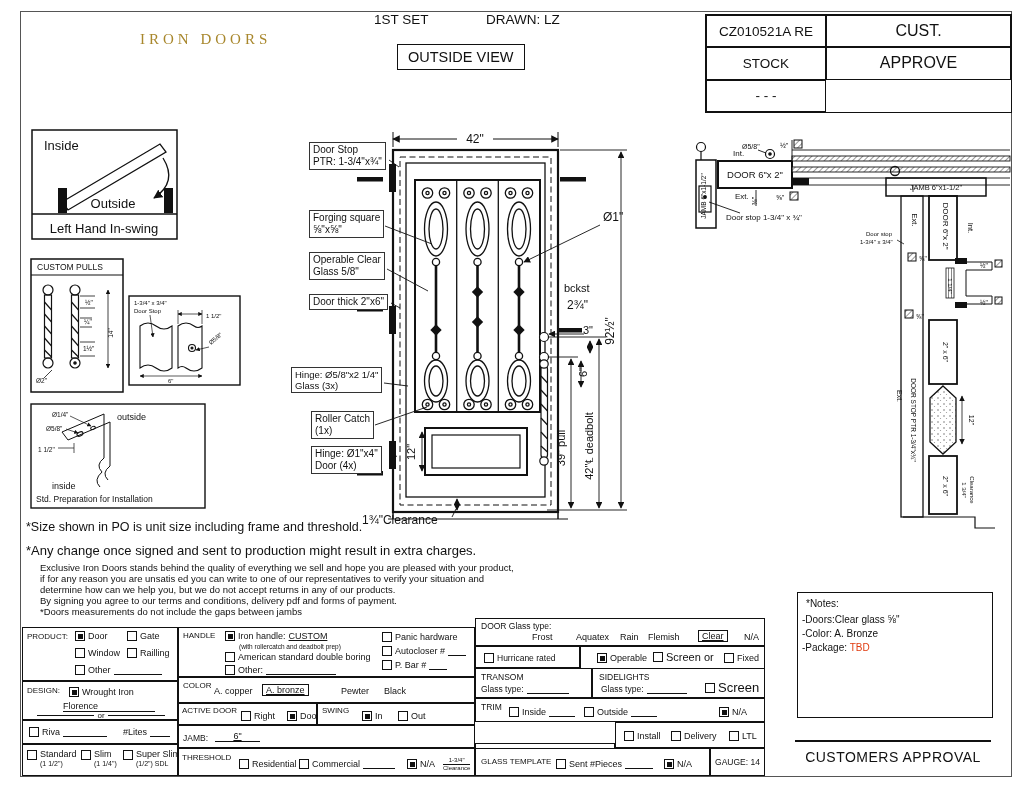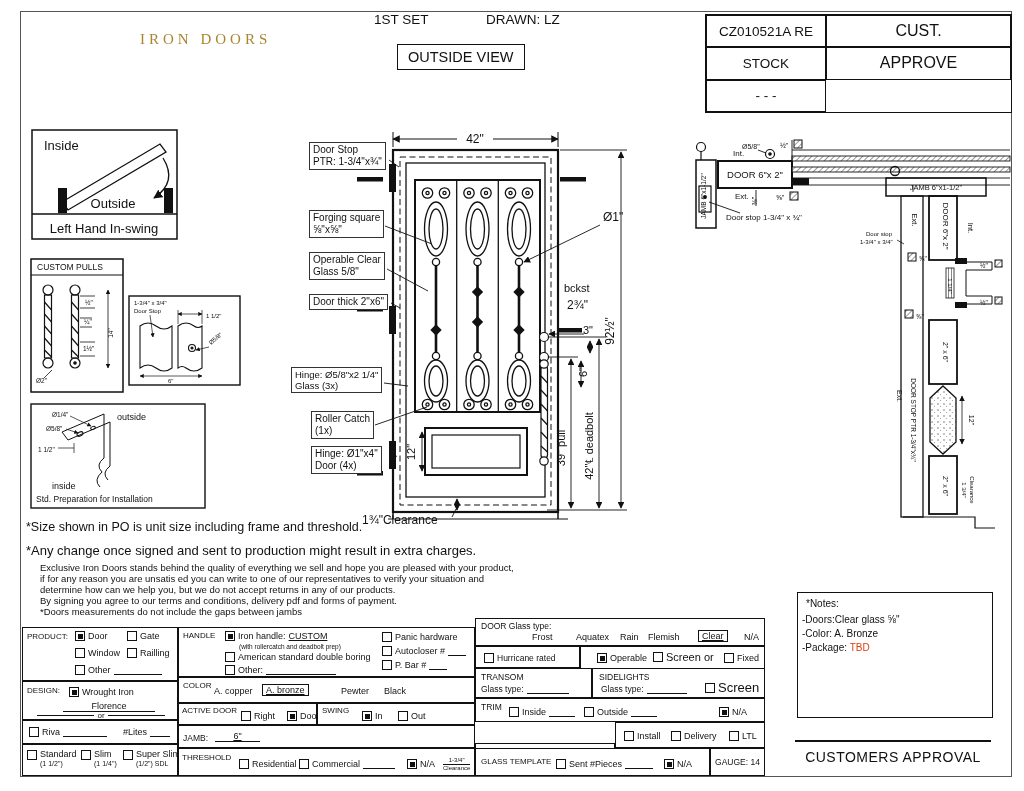--- a/index.html
+++ b/index.html
@@ -490,21 +490,21 @@
       <span>Other</span>
       <span class="blank" style="width:48px"></span>
     </span>
 </div>
 <div class="cell" style="left:22px;top:681px;width:156px;height:39px">
   <span class="lbl" style="left:4px;top:4px">DESIGN:</span>
   <span class="opt" style="left:46px;top:5px">
       <span class="cb on"></span>
       <span>Wrought Iron</span>
     </span>
-  <span class="opt" style="left:40px;top:19px;width:92px;border-bottom:1px solid #111;justify-content:center">
+  <span class="opt" style="left:40px;top:19px;width:92px;border-bottom:1px solid #111;justify-content:flex-start">
       <span>Florence</span>
     </span>
   <span class="opt" style="left:14px;top:29px;width:128px;justify-content:center;font-size:8px">
       <span style="flex:1;border-top:1px solid #111"></span>
       <span>or</span>
       <span style="flex:1;border-top:1px solid #111"></span>
     </span>
 </div>
 <div class="cell" style="left:22px;top:720px;width:156px;height:24px">
   <span class="opt" style="left:6px;top:6px">

